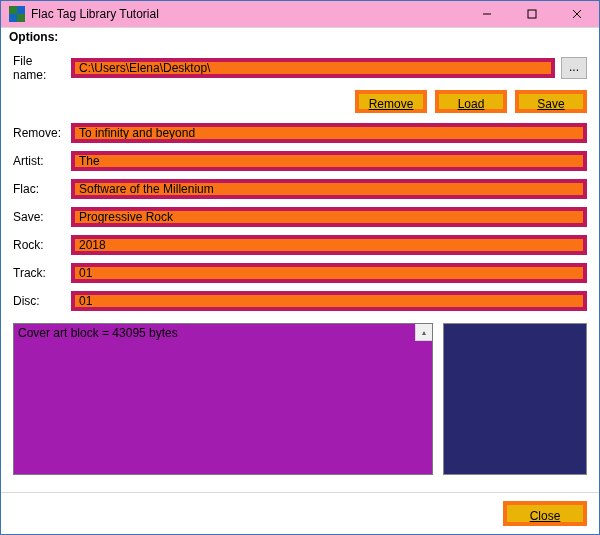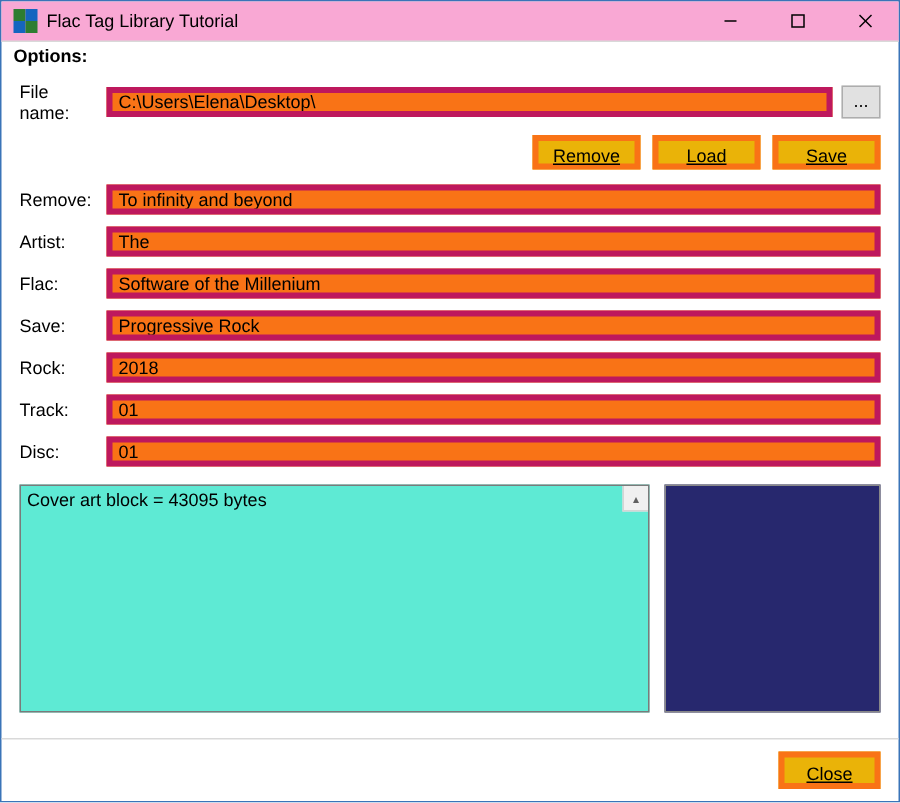--- a/index.html
+++ b/index.html
@@ -124,21 +124,21 @@
 
   .lower {
     display: flex;
     gap: 10px;
     margin-top: 4px;
   }
   .listbox {
     flex: 1;
     height: 152px;
     border: 1px solid #7a7a7a;
-    background: #5eead4;
+    background: #a21caf;
     position: relative;
     padding: 2px 4px;
     font-size: 12px;
     overflow: hidden;
   }
   .listbox .scroll-up {
     position: absolute;
     top: 0; right: 0;
     width: 17px; height: 17px;
     background: #f0f0f0;
@@ -153,21 +153,21 @@
     background: #27286e;
     border: 1px solid #888;
   }
   .footer {
     border-top: 1px solid #d9d9d9;
     padding: 8px 12px;
     display: flex;
     justify-content: flex-end;
     margin-top: auto;
   }
-  .footer .btn { width: 68px; height: 25px; line-height:23px; }
+  .footer .btn { width: 84px; height: 25px; line-height:23px; }
   .comment-focused { border-color:#0078d7 !important; }
 </style>
 </head>
 <body>
 
 <div class="window">
 
   <div class="titlebar">
     <div class="app-icon">
       <span class="q1"></span>

